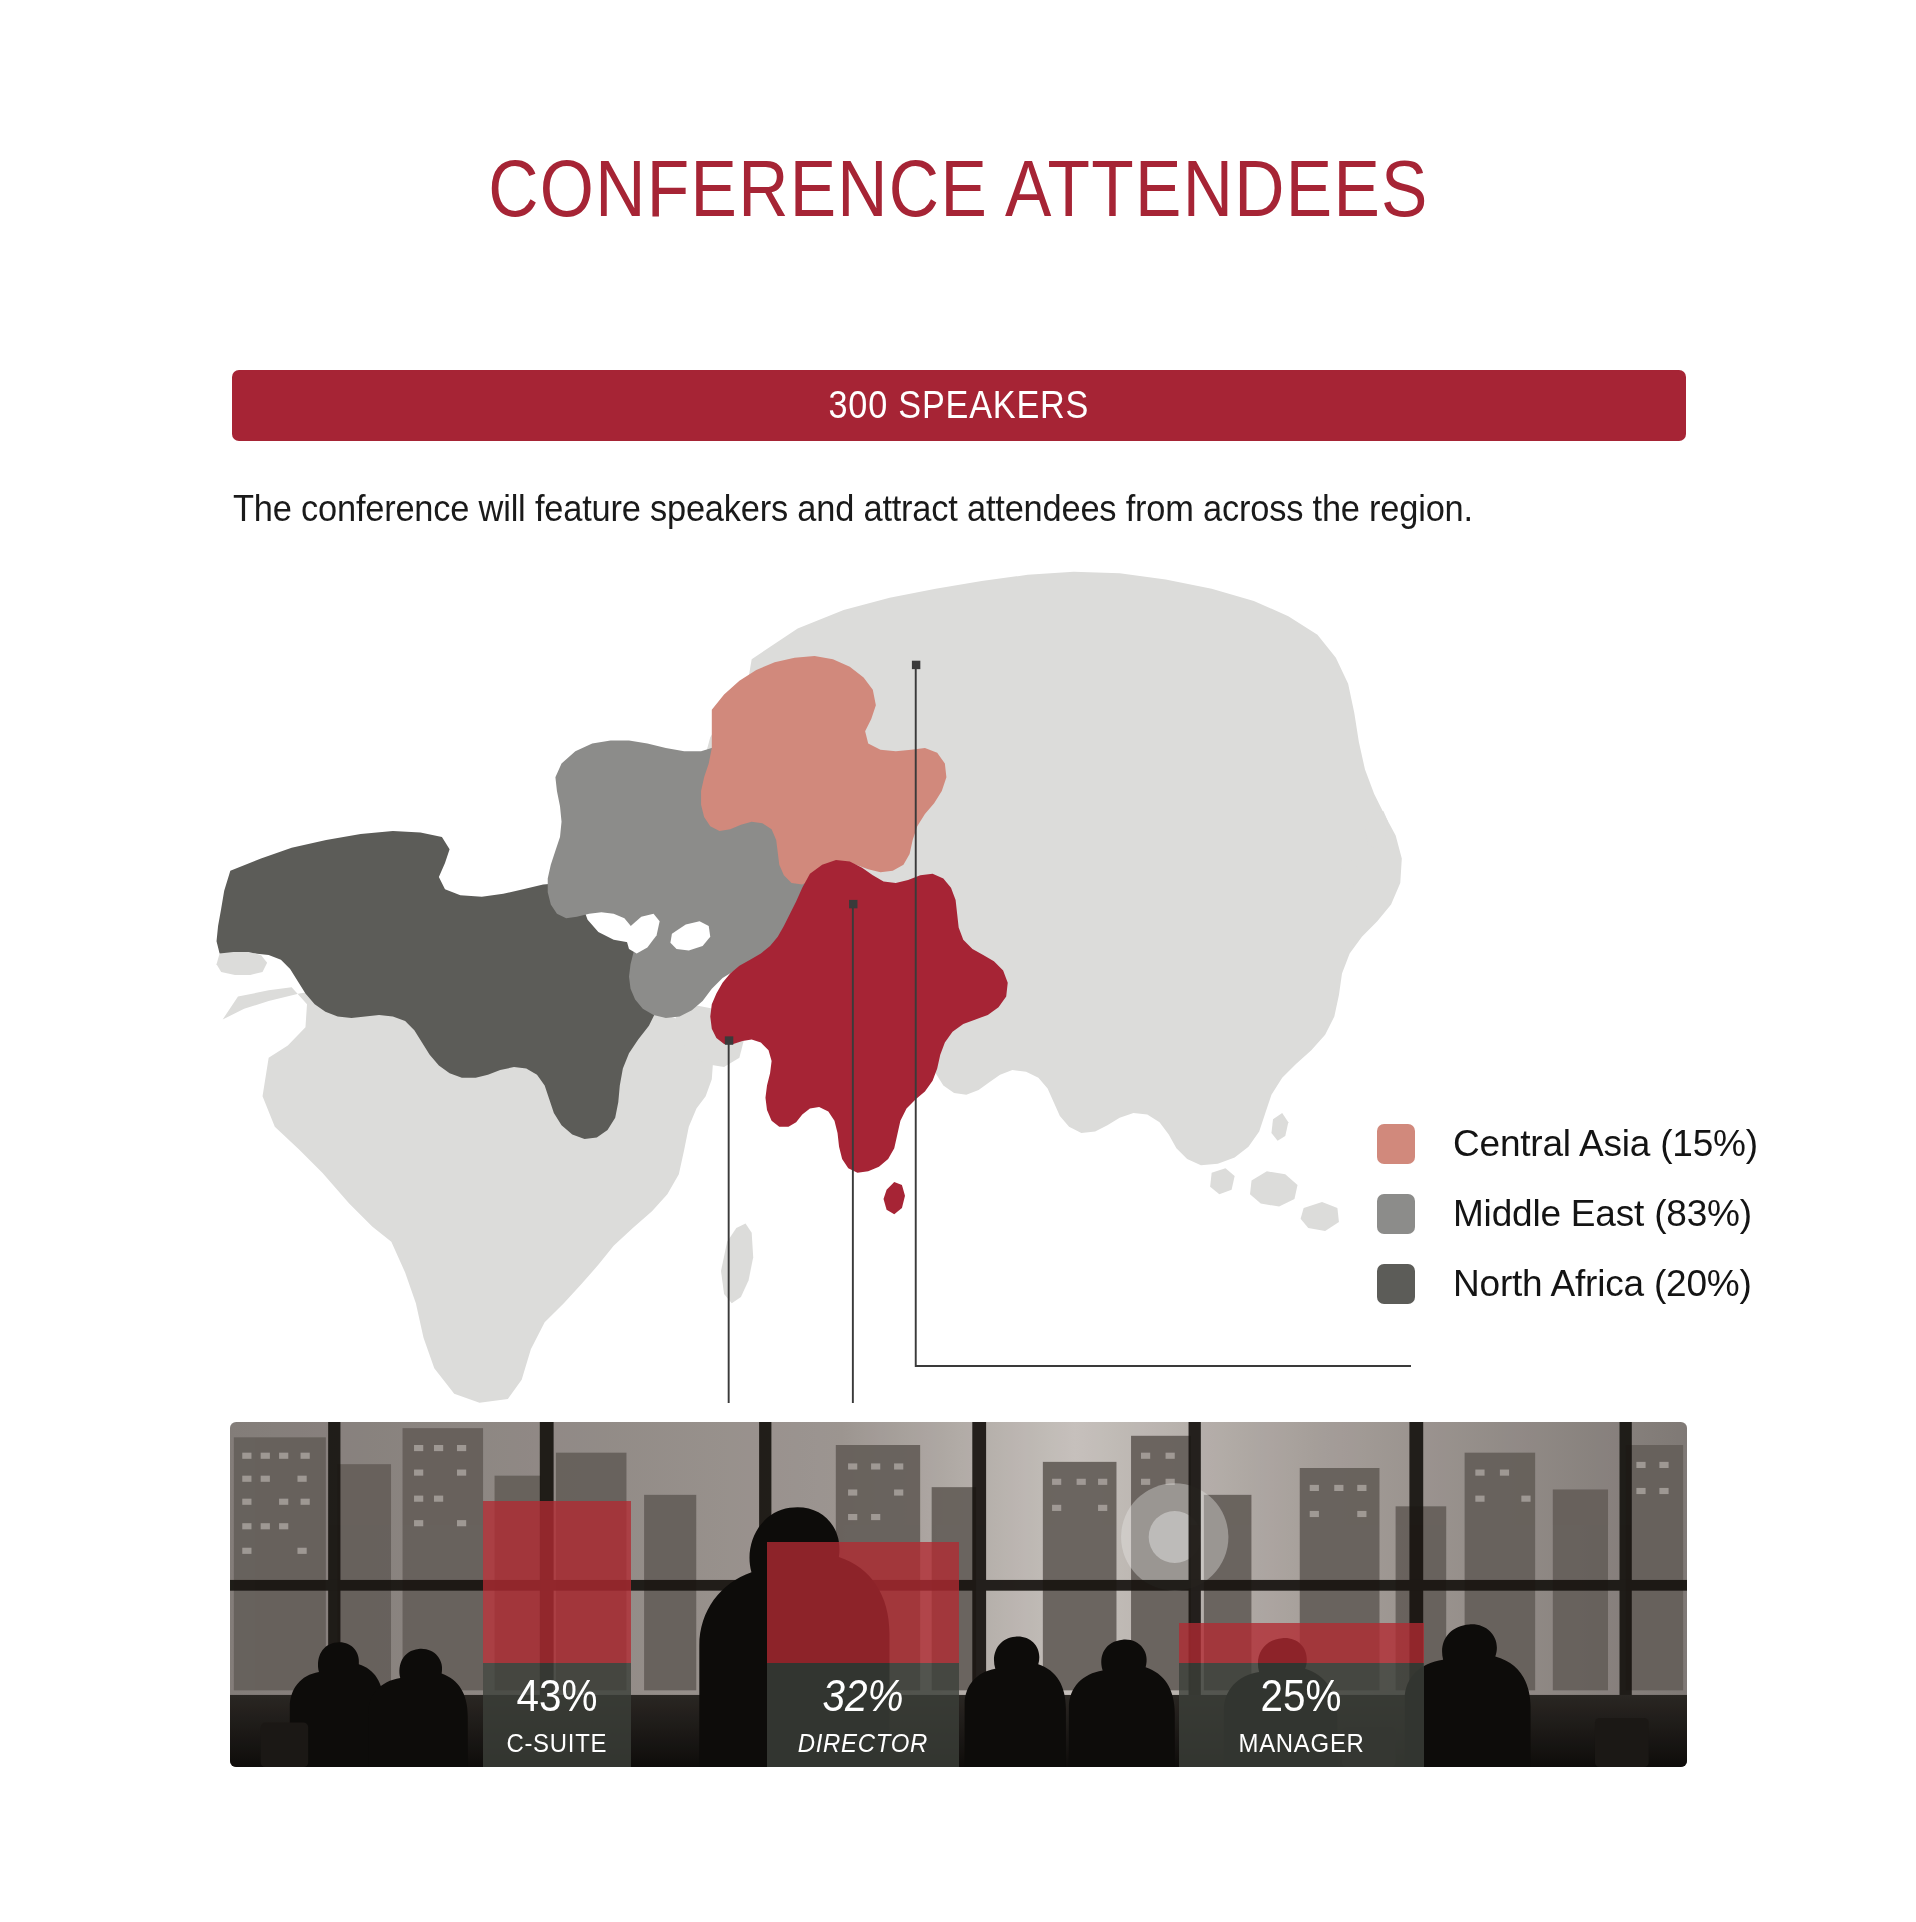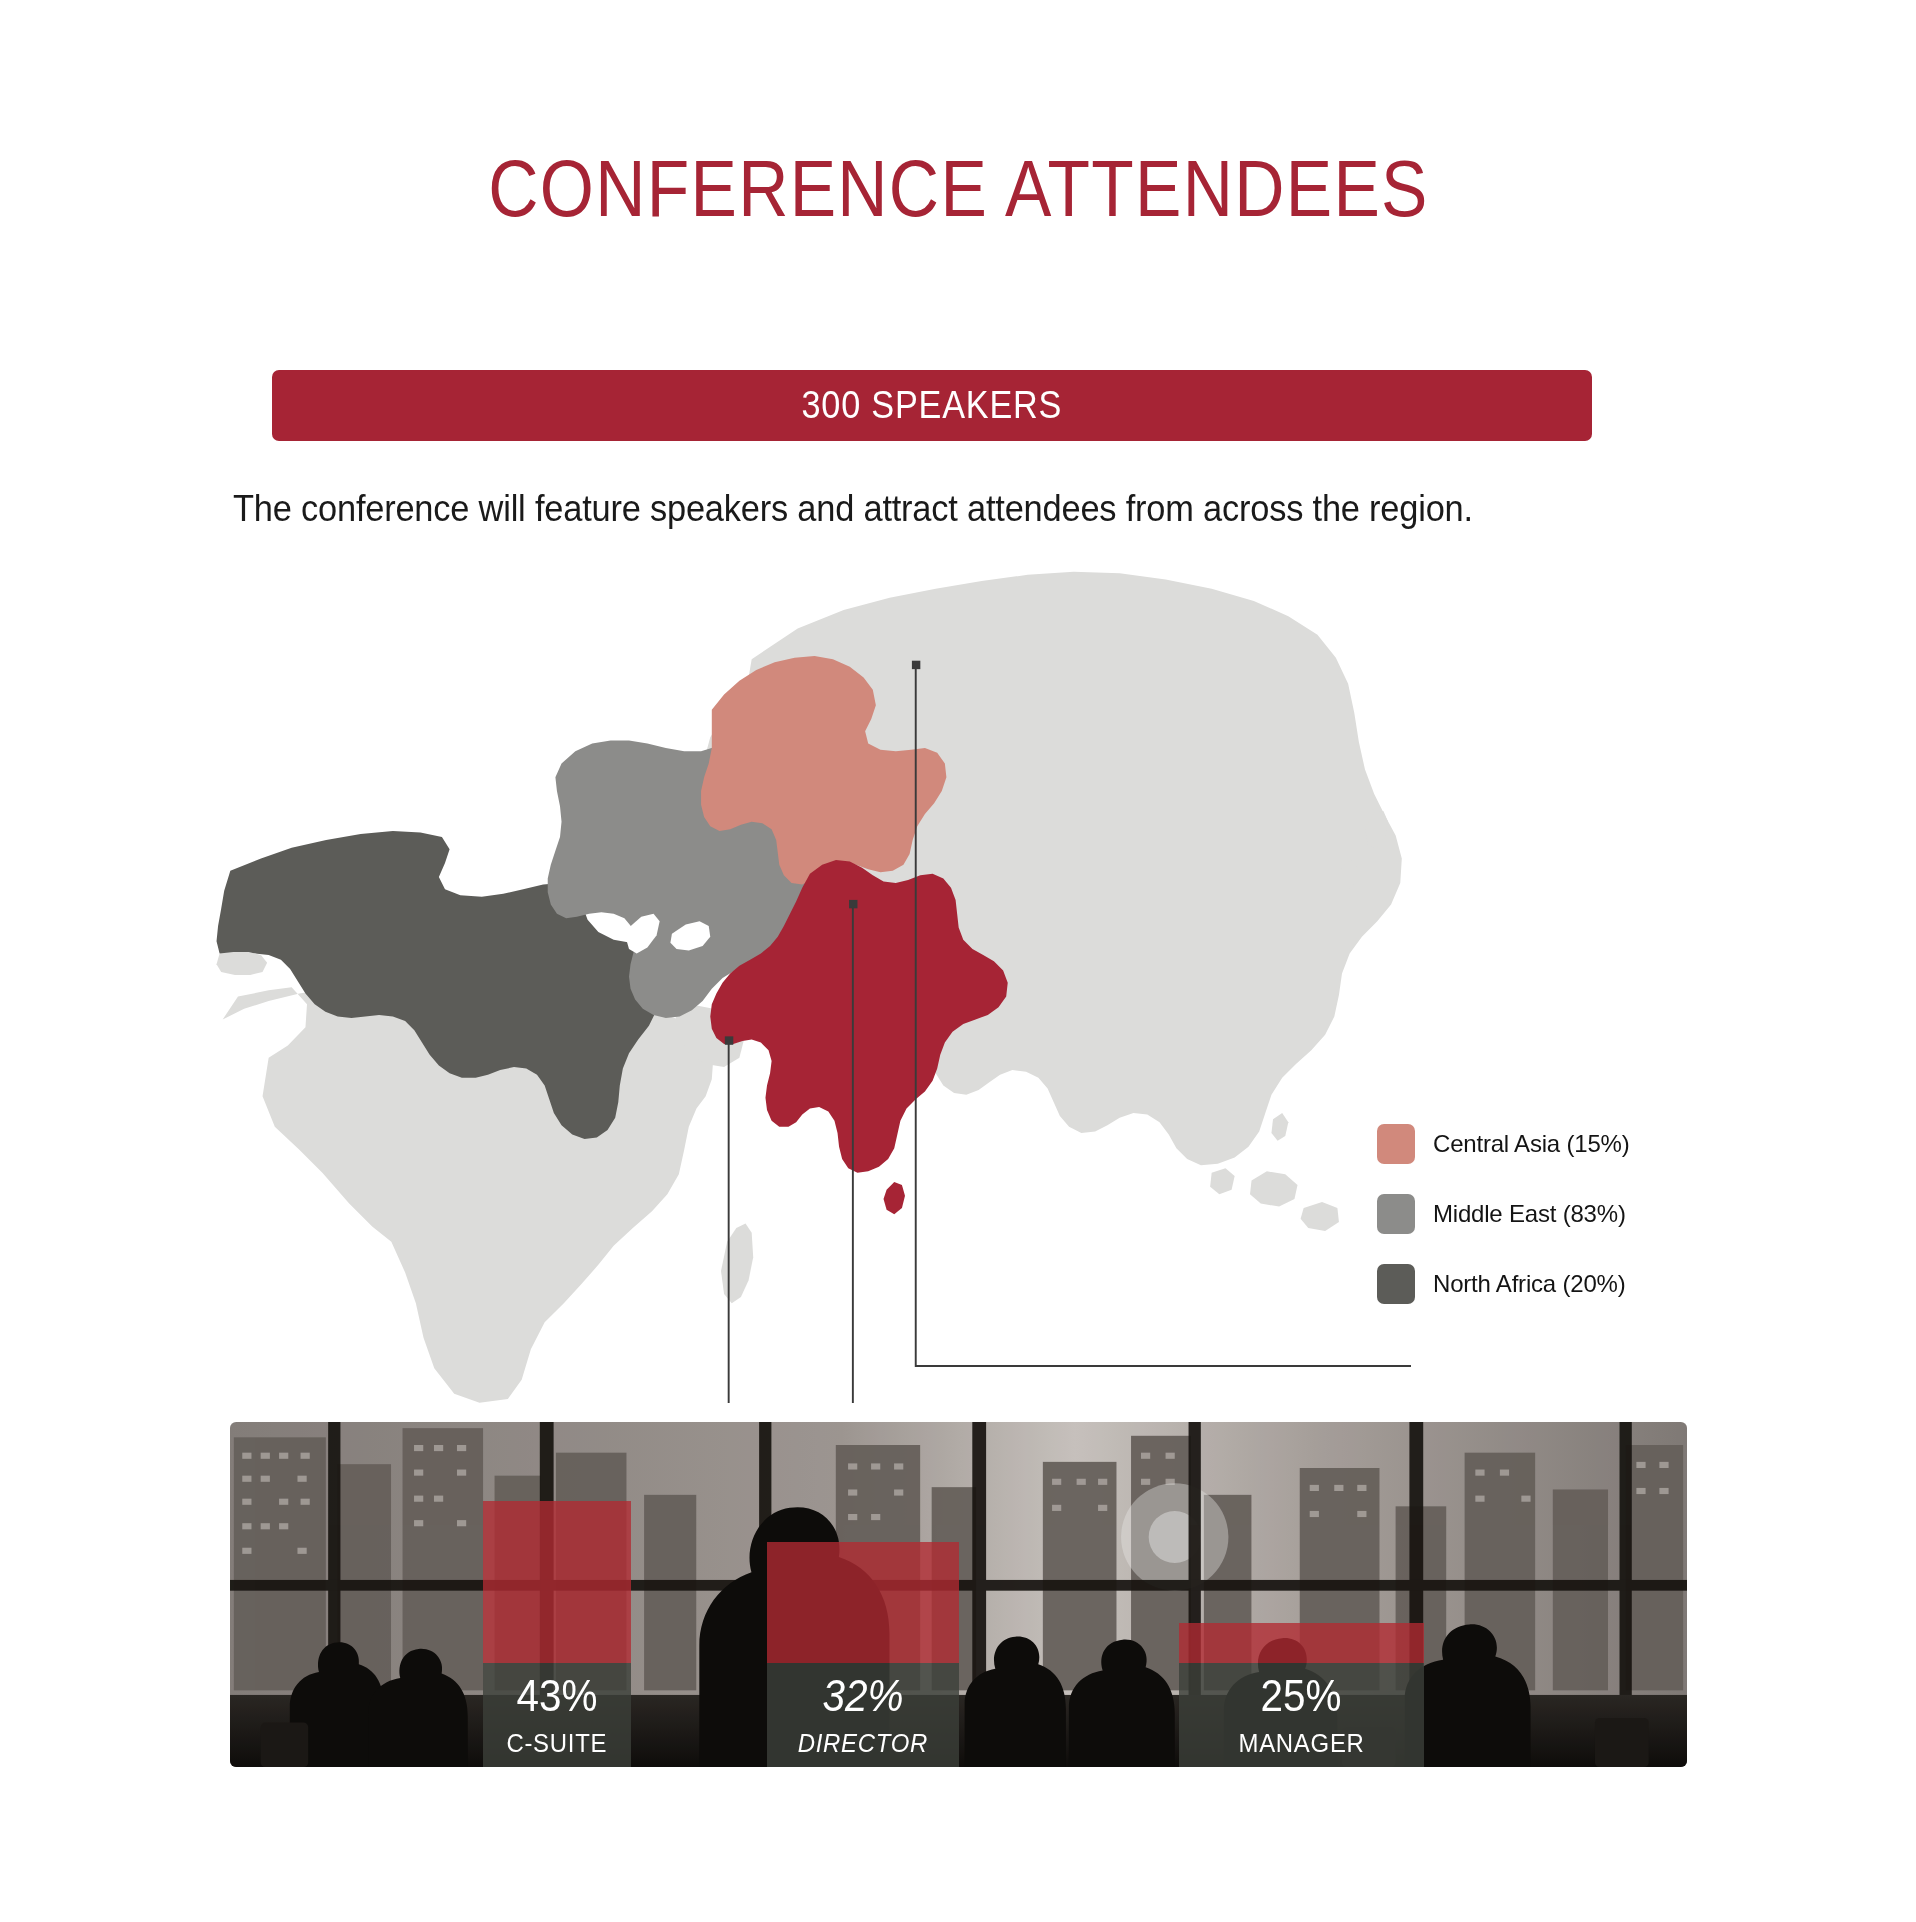--- a/index.html
+++ b/index.html
@@ -30,25 +30,24 @@
     transform: scaleX(0.88);
     transform-origin: 50% 50%;
     white-space: nowrap;
   }
 
   
   #stat-bars {
     position: absolute;
     left: 232px;
     top: 370px;
-    width: 1320px;
+    width: 1454px;
     height: 71px;
     display: flex;
     gap: 22px;
-    margin-left: 40px;
   }
   .stat-bar {
     flex: 1 1 0;
     background: #A62435;
     border-radius: 7px;
     display: flex;
     align-items: center;
     justify-content: center;
   }
   .stat-bar-label {
@@ -102,22 +101,22 @@
     display: flex;
     align-items: center;
   }
   .legend-swatch {
     width: 38px;
     height: 40px;
     border-radius: 7px;
     flex: 0 0 auto;
   }
   .legend-label {
-    margin-left: 18px;
-    font-size: 24px;
+    margin-left: 38px;
+    font-size: 37px;
     color: #141414;
     white-space: nowrap;
     letter-spacing: -0.2px;
   }
 
   
   #photo-strip {
     position: absolute;
     left: 230px;
     top: 1422px;

